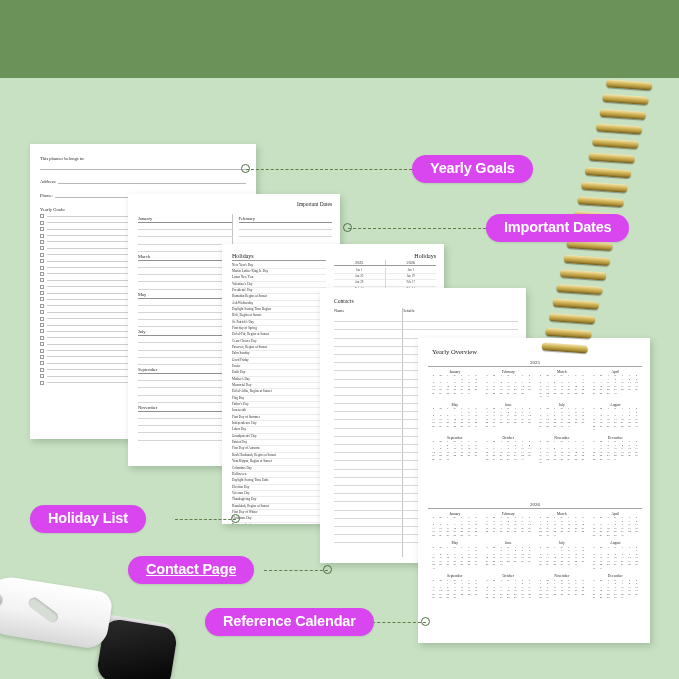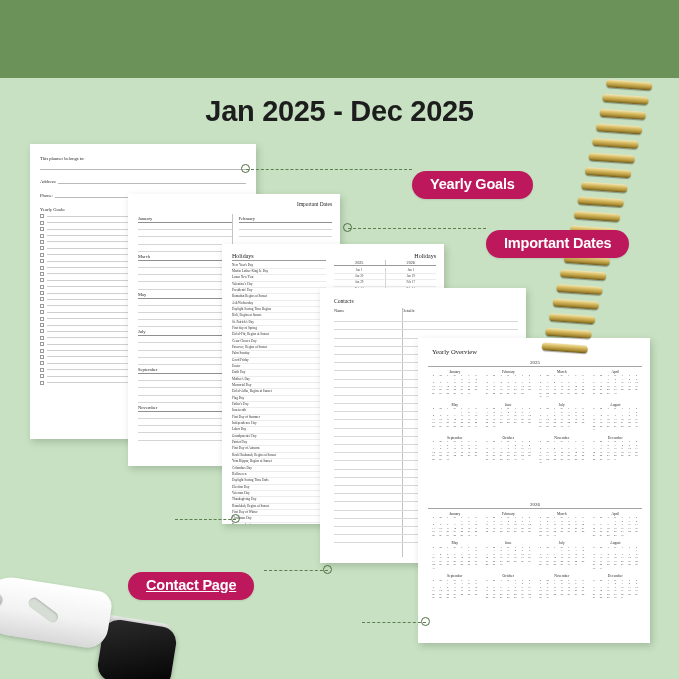--- a/index.html
+++ b/index.html
@@ -161,30 +161,29 @@
   .mini-dows, .mini-week { display: flex; }
   .mini-dows span, .mini-week span {
     flex: 1; text-align: center; font-size: 2.5px; line-height: 3.5px;
     color: #3a3a3a; font-family: "Liberation Serif", serif;
   }
   .mini-dows span { color: #1f1f1f; }
 
   
   .callout {
     position: absolute; z-index: 50;
-    background: #be185d;
+    background: #d946ef;
     color: #ffffff;
     border-radius: 999px;
     font-size: 14.5px;
     font-weight: bold;
     letter-spacing: -0.2px;
     padding: 5px 18px 7px 18px;
     white-space: nowrap;
     box-shadow: 0 1px 2px rgba(0,0,0,0.10);
-    margin-top: 16px;
   }
   .conn {
     position: absolute; z-index: 45;
     border-top: 1.1px dashed #5c7f4e;
     height: 0;
   }
   .dot {
     position: absolute; z-index: 46;
     width: 9px; height: 9px; border-radius: 50%;
     border: 1.6px solid #4e6f41; background: transparent;
@@ -228,21 +227,20 @@
     transform: rotate(9deg);
   }
 </style>
 </head>
 <body>
 
 <div id="stage">
 
   <div class="header-band"></div>
   <div class="header-title">Weekly Planner</div>
-  <div class="header-sub">Jan 2025 - Dec 2025</div>
 
   <div class="spiral" id="spiral">
       <div class="coil" style="left: 6px; top: 0px; transform: rotate(-14deg);"></div>
       <div class="coil" style="left: 7.1px; top: 15px; transform: rotate(-14deg);"></div>
       <div class="coil" style="left: 8.2px; top: 30px; transform: rotate(-14deg);"></div>
       <div class="coil" style="left: 9.3px; top: 45px; transform: rotate(-14deg);"></div>
       <div class="coil" style="left: 10.4px; top: 60px; transform: rotate(-14deg);"></div>
       <div class="coil" style="left: 11.5px; top: 75px; transform: rotate(-14deg);"></div>
       <div class="coil" style="left: 12.6px; top: 90px; transform: rotate(-14deg);"></div>
       <div class="coil" style="left: 13.7px; top: 105px; transform: rotate(-14deg);"></div>
@@ -2152,21 +2150,23 @@
   <div class="dot" style="left:231px; top:514px;"></div>
 
   <div class="conn" style="left:264px; top:570px; width:64px;"></div>
   <div class="dot" style="left:323px; top:565px;"></div>
 
   <div class="conn" style="left:362px; top:622px; width:64px;"></div>
   <div class="dot" style="left:421px; top:617px;"></div>
 
   <div class="callout" style="left:412px; top:155px;">Yearly Goals</div>
   <div class="callout" style="left:486px; top:214px;">Important Dates</div>
+  <div class="callout" style="left:30px;  top:505px;">Holiday List</div>
   <div class="callout" style="left:128px; top:556px;text-decoration:underline;">Contact Page</div>
+  <div class="callout" style="left:205px; top:608px;">Reference Calendar</div>
 
   <div class="watch">
     <div class="watch-edge"></div>
     <div class="watch-face"></div>
     <div class="watch-band">
       <div class="watch-pin"></div>
       <div class="watch-slot"></div>
     </div>
   </div>
 

